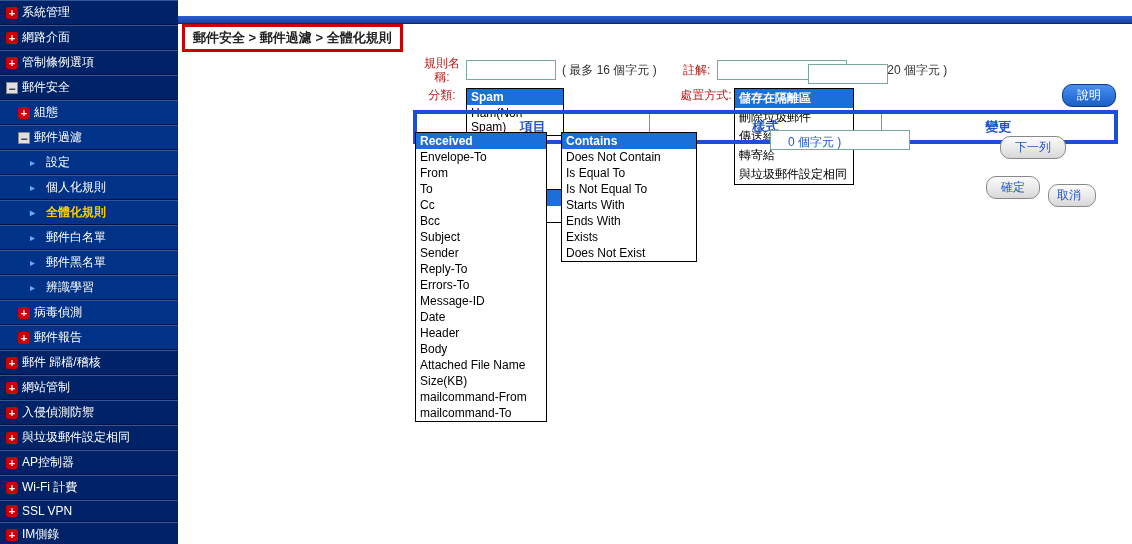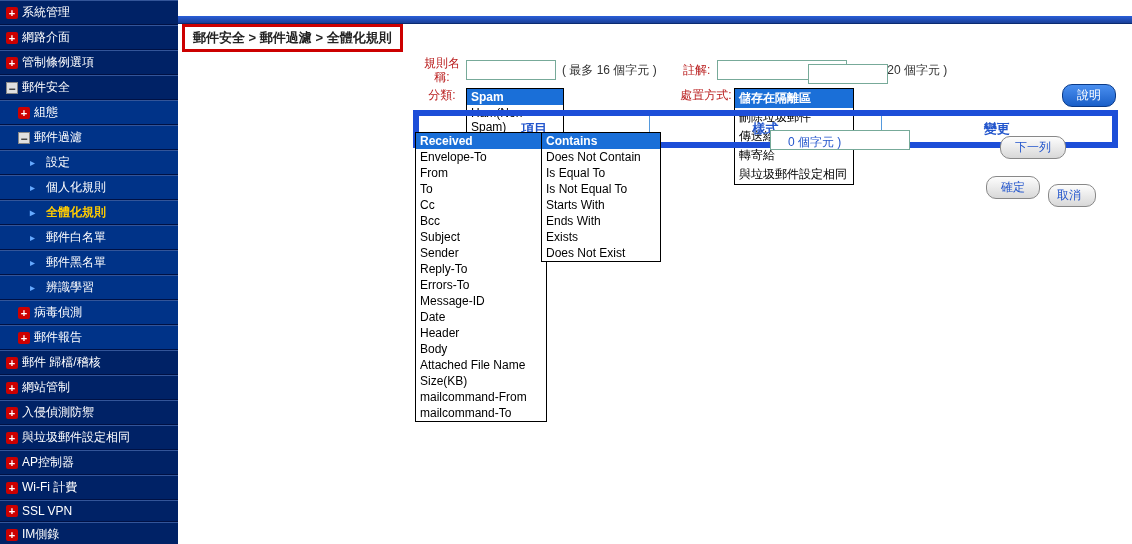--- a/index.html
+++ b/index.html
@@ -26,21 +26,21 @@
 .lbl { width: 48px; color: #b91c1c; font-size: 12px; text-align: center; line-height: 14px; }
 .txt-in { width: 90px; height: 20px; border: 1px solid #7a9; background: #fff; }
 .hint { color: #333; font-size: 12px; margin-left: 6px; }
 
 
 .sel-box { border: 1px solid #000; background: #fff; font-size: 12px; }
 .sel-item { padding: 1px 4px; cursor: pointer; }
 .sel-item.selected { background: #1a6fd8; color: #fff; font-weight: bold; }
 
 
-.tbl-head { display: flex; position: absolute; top: 94px; left: 235px; right: 14px; border: 6px solid #1d4ed8; }
+.tbl-head { display: flex; position: absolute; top: 94px; left: 235px; right: 14px; border: 4px solid #1d4ed8; }
 .tbl-head > div { flex: 1; text-align: center; padding: 4px 0; color: #2255cc; font-weight: bold; border-right: 1px solid #5599dd; font-size: 13px; }
 .tbl-head > div:last-child { border-right: none; }
 
 
 .btn { display: inline-block; padding: 2px 14px; background: linear-gradient(#fdfdfd, #d8d8d8); border: 1px solid #888; border-radius: 10px; cursor: pointer; font-size: 12px; color: #2255cc; text-align: right; }
 .btn.help { position: absolute; top: 68px; right: 16px; background: linear-gradient(#4a8ff0, #1a5fc8); color: #fff; border-color: #0a3a88; }
 .val-input { position: absolute; top: 114px; left: 592px; width: 140px; height: 20px; border: 1px solid #7a9; }
 .val-hint { position: absolute; top: 118px; left: 610px; font-size: 12px; color: #2255cc; }
 .nextrow-btn { position: absolute; top: 120px; left: 822px; }
 .ok-btn { position: absolute; top: 160px; left: 808px; }
@@ -205,21 +205,21 @@
         <div class="sel-item">Message-ID</div>
         <div class="sel-item">Date</div>
         <div class="sel-item">Header</div>
         <div class="sel-item">Body</div>
         <div class="sel-item">Attached File Name</div>
         <div class="sel-item">Size(KB)</div>
         <div class="sel-item">mailcommand-From</div>
         <div class="sel-item">mailcommand-To</div>
       </div>
 
-    <div class="sel-box" style="position:absolute;top:116px;left:363px;width:120px" id="cond-sel">
+    <div class="sel-box" style="position:absolute;top:116px;left:383px;width:136px" id="cond-sel">
         <div class="sel-item selected">Contains</div>
         <div class="sel-item">Does Not Contain</div>
         <div class="sel-item">Is Equal To</div>
         <div class="sel-item">Is Not Equal To</div>
         <div class="sel-item">Starts With</div>
         <div class="sel-item">Ends With</div>
         <div class="sel-item">Exists</div>
         <div class="sel-item">Does Not Exist</div>
       </div>
 

